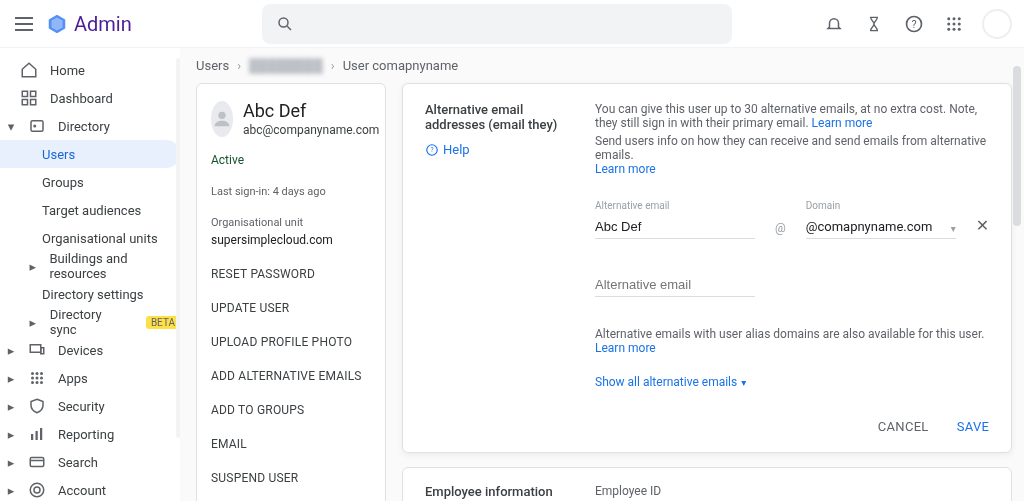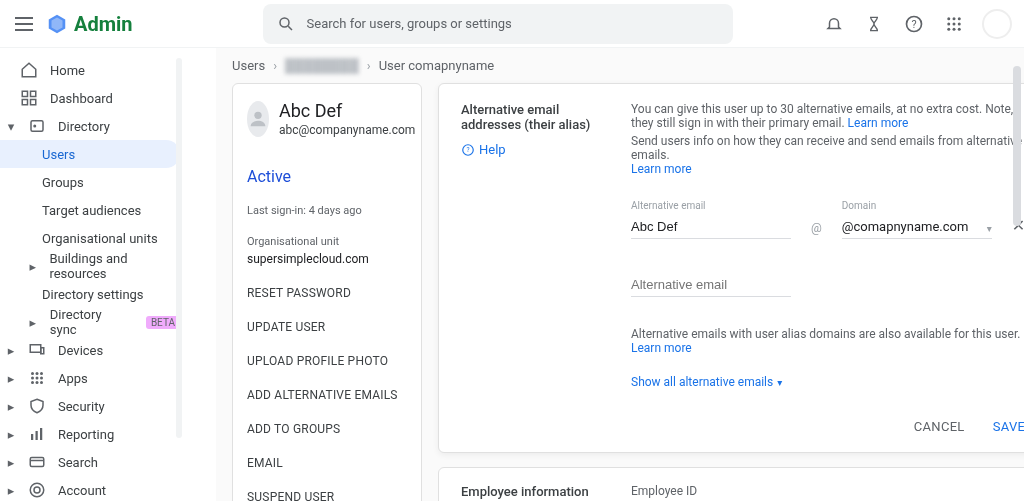--- a/index.html
+++ b/index.html
@@ -2,50 +2,50 @@
 <html><head>
 <meta charset="utf-8">
 <style>
   * { box-sizing: border-box; margin: 0; padding: 0; }
   body { font-family: 'Google Sans', Roboto, Arial, sans-serif; font-size: 13px; color: #3c4043; background: #fff; width: 1024px; height: 501px; overflow: hidden; position: relative; }
   .topbar { display: flex; align-items: center; height: 48px; padding: 0 12px; border-bottom: 1px solid #f1f3f4; gap: 10px; }
   .hamburger { width: 24px; height: 24px; display: flex; flex-direction: column; justify-content: center; gap: 4px; cursor: pointer; }
   .hamburger span { height: 2px; background: #5f6368; width: 18px; margin-left: 3px; }
   .logo-wrap { display: flex; align-items: center; gap: 6px; }
   .logo-shape { width: 22px; height: 22px; }
-  .brand { font-size: 20px; color: #15803d; font-weight: 700; }
+  .brand { font-size: 20px; color: #4c1d95; font-weight: 400; }
   .searchbar { margin-left: 120px; background: #f1f3f4; border-radius: 8px; display: flex; align-items: center; height: 40px; width: 470px; padding: 0 14px; gap: 12px; color: #5f6368; }
   .search-icon { width: 18px; height: 18px; }
   .topbar-right { margin-left: auto; display: flex; align-items: center; gap: 16px; }
   .top-icon { width: 24px; height: 24px; color: #5f6368; display:flex; align-items:center; justify-content:center; }
   .avatar-ring { width: 30px; height: 30px; border-radius: 50%; border: 2px solid #eee; }
 
-  .layout { display: flex; height: calc(501px - 48px); gap: 36px; }
+  .layout { display: flex; height: calc(501px - 48px); }
   .sidebar { width: 180px; padding-top: 8px; overflow-y: auto; }
   .sidebar-item { display: flex; align-items: center; gap: 12px; height: 28px; padding-left: 20px; color: #3c4043; font-size: 13px; cursor: pointer; border-radius: 0 14px 14px 0; }
   .sidebar-item.child { padding-left: 42px; }
   .sidebar-item.active { background: #e8f0fe; color: #1967d2; }
   .sidebar-icon { width: 18px; height: 18px; color: #5f6368; flex-shrink: 0; }
   .caret { width: 10px; color: #5f6368; display:inline-flex; justify-content:center; }
   .sidebar-item.expandable { padding-left: 6px; }
   .sidebar-item.subexpand { padding-left: 28px; }
-  .badge { background: #f0abfc; font-size: 10px; padding: 1px 5px; border-radius: 3px; margin-left: 4px; color:#5f6368; }
+  .badge { background: #fde047; font-size: 10px; padding: 1px 5px; border-radius: 3px; margin-left: 4px; color:#5f6368; }
 
   .main { flex: 1; background: #fafafa; position: relative; overflow: hidden; }
   .breadcrumb { display: flex; align-items: center; gap: 8px; padding: 10px 16px; color: #5f6368; font-size: 13px; }
   .crumb-sep { color: #9aa0a6; }
   .crumb-blur { filter: blur(2px); color:#bdc1c6; }
 
   .content-row { display: flex; gap: 16px; padding: 0 16px; }
   .left-card { width: 190px; background: #fff; border: 1px solid #e0e0e0; border-radius: 6px; padding: 16px 14px; font-size: 12px; }
   .user-header { display:flex; gap:10px; align-items:center; }
   .user-avatar { width: 36px; height:36px; border-radius:50%; background:#e8eaed; display:flex; align-items:center; justify-content:center; color:#9aa0a6; }
   .user-name { font-size: 18px; color:#202124; font-weight:400; }
   .user-email { font-size: 12px; color:#3c4043; margin-top:2px; }
-  .status-active { color:#1d4ed8; font-size:16px; margin-top:30px; }
+  .status-active { color:#14532d; font-size:12px; margin-top:16px; }
   .meta-line { color:#5f6368; font-size:11px; margin-top:18px; }
   .org-label { color:#5f6368; font-size:11px; margin-top:18px; }
   .org-value { color:#202124; font-size:12px; margin-top:4px; }
   .action-link { color:#3c4043; font-size:12px; margin-top:20px; cursor:pointer; letter-spacing:0.2px; }
 
   .right-area { flex:1; position:relative; }
   .panel { background:#fff; border:1px solid #e0e0e0; border-radius:6px; box-shadow:0 2px 6px rgba(0,0,0,0.06); padding: 18px 22px; position:relative; }
   .panel-title { font-size:13px; color:#3c4043; font-weight:500; max-width:140px; }
   .panel-body { display:flex; gap: 30px; }
   .panel-left { width:140px; }
@@ -92,21 +92,20 @@
         <path fill="#4285f4" d="M12 2l9 5v10l-9 5-9-5V7z" opacity="0.9"></path>
         <path fill="#fff" d="M12 5l6 3.3v7.4L12 19l-6-3.3V8.3z" opacity="0.35"></path>
       </svg>
     <span class="brand">Admin</span>
   </div>
   <div class="searchbar">
     <svg class="search-icon" viewBox="0 0 24 24">
         <circle cx="10" cy="10" r="6" stroke="#5f6368" stroke-width="2" fill="none"></circle>
         <line x1="15" y1="15" x2="20" y2="20" stroke="#5f6368" stroke-width="2"></line>
       </svg>
-    <span style="color:#5f6368">Search for users, groups or settings</span>
   </div>
   <div class="topbar-right">
     <div class="top-icon">
         <svg width="18" height="18" viewBox="0 0 24 24">
           <path fill="none" stroke="#5f6368" stroke-width="2" d="M6 16V11a6 6 0 1112 0v5l2 2H4z"></path>
         </svg>
       </div>
     <div class="top-icon">
         <svg width="16" height="18" viewBox="0 0 24 24">
           <path fill="none" stroke="#5f6368" stroke-width="2" d="M6 2h12M6 22h12M7 2c0 5 5 6 5 10s-5 5-5 10M17 2c0 5-5 6-5 10s5 5 5 10"></path>
@@ -283,21 +282,21 @@
         <div class="action-link">ADD TO GROUPS</div>
         <div class="action-link">EMAIL</div>
         <div class="action-link">SUSPEND USER</div>
 
       </div>
 
       <div class="right-area">
         <div class="panel">
           <div class="panel-body">
             <div class="panel-left">
-              <div class="panel-title">Alternative email addresses (their alias)</div>
+              <div class="panel-title">Alternative email addresses (email they)</div>
               <div class="help-link">
                 <svg width="14" height="14" viewBox="0 0 24 24">
                     <circle cx="12" cy="12" r="9" fill="none" stroke="#1a73e8" stroke-width="2"></circle>
                     <text x="12" y="16" text-anchor="middle" font-size="11" fill="#1a73e8">?</text>
                   </svg>
                 <span>Help</span>
               </div>
             </div>
             <div class="panel-right">
               <div><span>You can give this user up to 30 alternative emails, at no extra cost. Note, they still sign in with their primary email. </span><span class="learn">Learn more</span></div>

